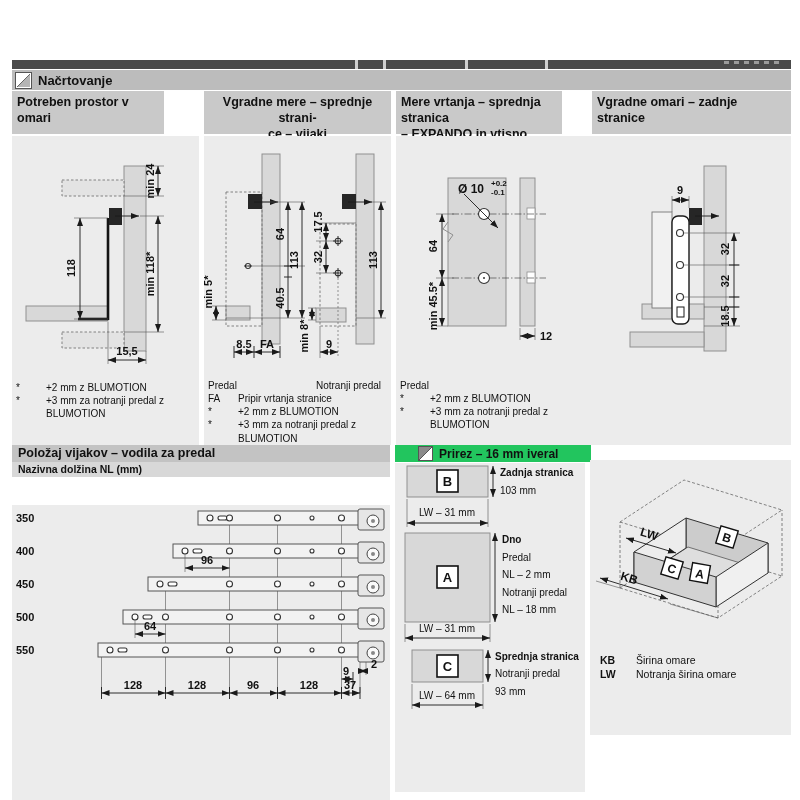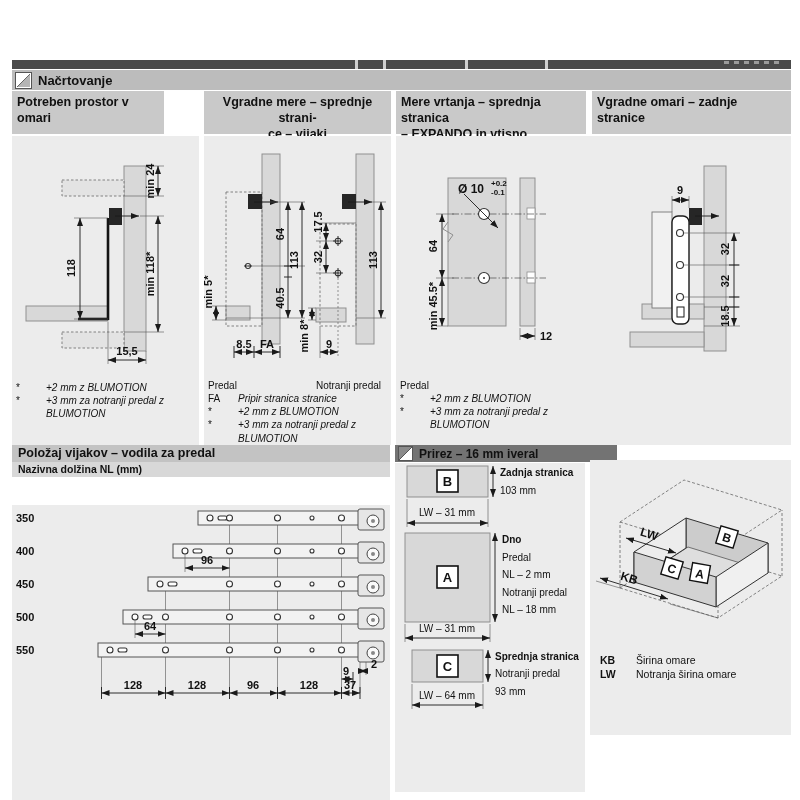--- a/index.html
+++ b/index.html
@@ -15,31 +15,31 @@
   .sectitle{font-size:13px;font-weight:bold;margin-left:6px;white-space:nowrap;}
   .icbox{width:15px;height:15px;background:#fff;border:1px solid #555;margin-left:3px;flex:none;position:relative;overflow:hidden;}
   .icbox svg{display:block;}
   
   .colhead{top:91px;height:43px;background:#c9c9c9;font-size:12.5px;font-weight:bold;
            line-height:1.28;padding:3px 5px;box-sizing:border-box;}
   .colbody{top:136px;height:309px;background:#ececec;}
   .notes{padding:1px 4px;font-size:10px;line-height:1.32;}
   .nrow{display:flex;}
   .nm{width:30px;flex:none;}
-  .nt{flex:1;font-style:italic;}
+  .nt{flex:1;}
   .subrow{display:flex;font-size:10px;padding:0 4px;}
   .subr{margin-left:auto;padding-right:6px;}
   
   .pltitle{left:12px;top:445px;width:378px;height:17px;background:#c3c3c3;
            font-size:12.5px;font-weight:bold;padding:1px 0 0 6px;box-sizing:border-box;}
   .plsub{left:12px;top:462px;width:378px;height:15px;background:#d8d8d8;
          font-size:10.5px;font-weight:bold;padding:1px 0 0 6px;box-sizing:border-box;}
   .plbody{left:12px;top:477px;width:378px;height:300px;background:#ececec;margin-top:28px;}
-  .prtitle{left:395px;top:445px;width:222px;height:17px;background:#737373;
-           font-size:12px;font-weight:bold;box-sizing:border-box;}
+  .prtitle{left:395px;top:445px;width:196px;height:17px;background:#22c55e;
+           font-size:12px;font-weight:bold;box-sizing:border-box;padding-left:20px;}
   .prbody{left:395px;top:463px;width:190px;height:329px;background:#ececec;}
   .isobody{left:590px;top:460px;width:201px;height:275px;background:#ececec;}
   .legend{padding:4px 0 0 10px;font-size:10.5px;line-height:1.35;}
   .lrow{display:flex;}
   .lkey{width:36px;flex:none;font-weight:bold;}
   
   .dt{font-family:"Liberation Sans",sans-serif;font-size:11px;font-weight:bold;fill:#111;}
   .dt12{font-family:"Liberation Sans",sans-serif;font-size:12px;font-weight:bold;fill:#111;}
   .dts{font-family:"Liberation Sans",sans-serif;font-size:8px;font-weight:bold;fill:#111;}
   .pb{font-family:"Liberation Sans",sans-serif;font-size:10px;font-weight:bold;fill:#111;}
@@ -207,34 +207,34 @@
       <line class="dl" x1="116" y1="216" x2="134" y2="216"></line>
       <text class="dt" x="125" y="212" text-anchor="middle">9</text>
     </svg>
     <div class="subrow">
       <span>Predal</span>
       <span class="subr">Notranji predal</span>
     </div>
     <div class="notes">
       <div class="nrow">
           <span class="nm">FA</span>
-          <span class="nt">Pripir stranica stranice</span>
+          <span class="nt">Pripir vrtanja stranice</span>
         </div>
       <div class="nrow">
           <span class="nm">*</span>
           <span class="nt">+2 mm z BLUMOTION</span>
         </div>
       <div class="nrow">
           <span class="nm">*</span>
           <span class="nt">+3 mm za notranji predal z BLUMOTION</span>
         </div>
     </div>
   </div>
 
-  <div class="abs colhead" style="left:396px;width:190px;">
+  <div class="abs colhead" style="left:396px;width:166px;">
     <span>Mere vrtanja – sprednja stranica</span><br><span>– EXPANDO in vtisno montažo</span>
   </div>
   <div class="abs colbody" style="left:396px;width:216px;">
     <svg width="190" height="240" viewBox="0 0 190 240">
       <rect class="pnl" x="52" y="42" width="58" height="148"></rect>
       <path d="M52,86 L47,93 L57,99 L52,106" fill="none" stroke="#8f8f8f" stroke-width="1"></path>
       <rect class="pnl" x="124" y="42" width="15" height="148"></rect>
       <rect x="131" y="72" width="8" height="11" fill="#fff" stroke="#8f8f8f" stroke-width="0.8"></rect>
       <rect x="131" y="136" width="8" height="11" fill="#fff" stroke="#8f8f8f" stroke-width="0.8"></rect>
       <line class="cl" x1="56" y1="78" x2="150" y2="78"></line>

